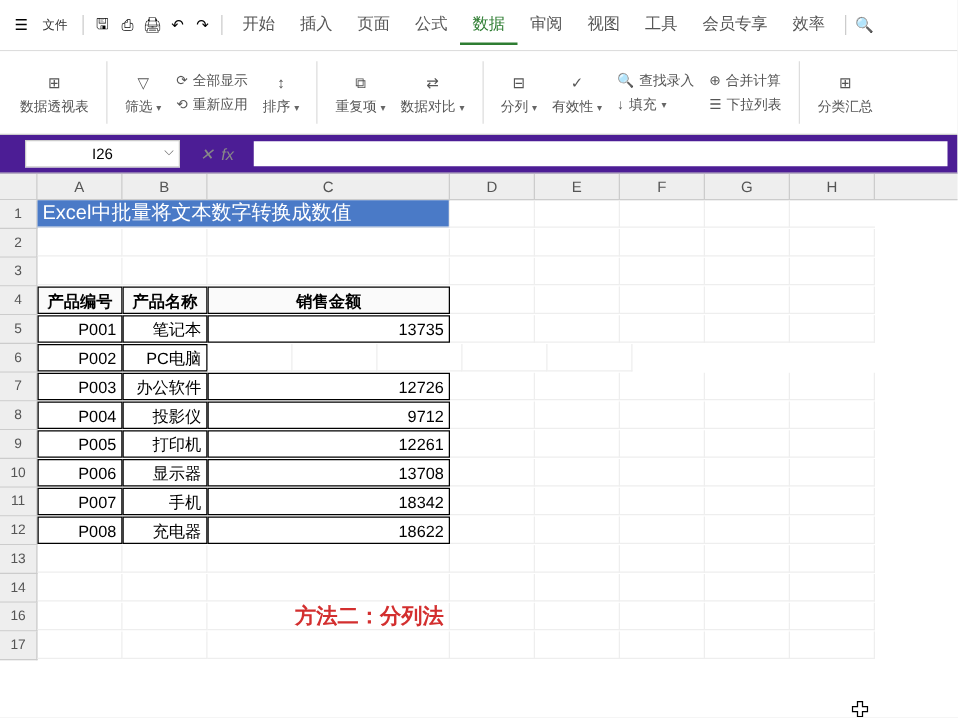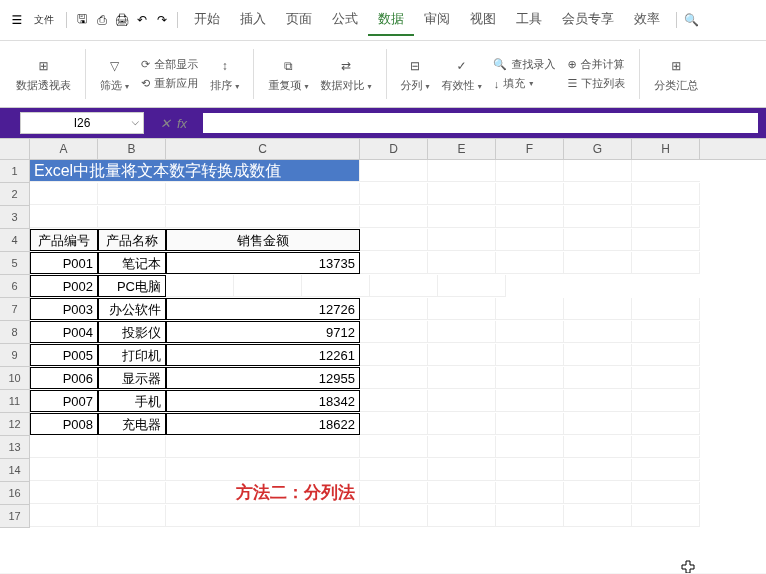--- a/index.html
+++ b/index.html
@@ -31,21 +31,21 @@
     .sheet { background: #fff; overflow: auto; height: calc(100% - 140px); position: relative; }
     .col-headers { display: flex; background: #eee; border-bottom: 1px solid #ccc; }
     .corner { width: 30px; height: 20px; background: #eee; border-right: 1px solid #ccc; cursor: pointer; }
     .col-header { width: 68px; height: 20px; text-align: center; border-right: 1px solid #ccc; font-size: 12px; color: #555; line-height: 20px; cursor: pointer; }
     .col-header.wide { width: 194px; }
     .row { display: flex; }
     .row-header { width: 30px; background: #eee; border-right: 1px solid #ccc; border-bottom: 1px solid #ccc; text-align: center; font-size: 11px; color: #555; line-height: 22px; cursor: pointer; }
     .cell { width: 68px; height: 22px; border-right: 1px solid #eee; border-bottom: 1px solid #eee; font-size: 13px; line-height: 22px; padding: 0 4px; overflow: hidden; cursor: cell; }
     .cell.wide { width: 194px; }
     .title-cell { background: #4a7ac7; color: #fff; font-size: 16px; font-weight: normal; padding: 0 4px; overflow: visible; white-space: nowrap; }
-    .tbl-header { font-weight: normal; border: 1px solid #000; text-align: center; background: #fafafa; }
+    .tbl-header { font-weight: bold; border: 1px solid #000; text-align: center; background: #fafafa; }
     .tbl-cell { border: 1px solid #000; text-align: right; }
     .method-text { color: #d32f2f; font-size: 17px; font-weight: bold; text-align: left; }
     .cursor-cross { position: absolute; width: 16px; height: 16px; display: flex; align-items: center; justify-content: center; }
     .cursor-cross svg { stroke: #000; fill: #fff; }
   </style>
 </head>
 <body>
 
 <div class="menubar">
   <span class="menu-icon">☰</span>
@@ -263,21 +263,21 @@
         <div class="cell "></div>
         <div class="cell "></div>
         <div class="cell "></div>
         <div class="cell "></div>
         <div class="cell "></div>
       </div>
       <div class="row">
         <div class="row-header">10</div>
         <div class="cell tbl-cell">P006</div>
         <div class="cell tbl-cell">显示器</div>
-        <div class="cell tbl-cell wide">12955</div>
+        <div class="cell tbl-cell wide">13708</div>
         <div class="cell "></div>
         <div class="cell "></div>
         <div class="cell "></div>
         <div class="cell "></div>
         <div class="cell "></div>
       </div>
       <div class="row">
         <div class="row-header">11</div>
         <div class="cell tbl-cell">P007</div>
         <div class="cell tbl-cell">手机</div>

